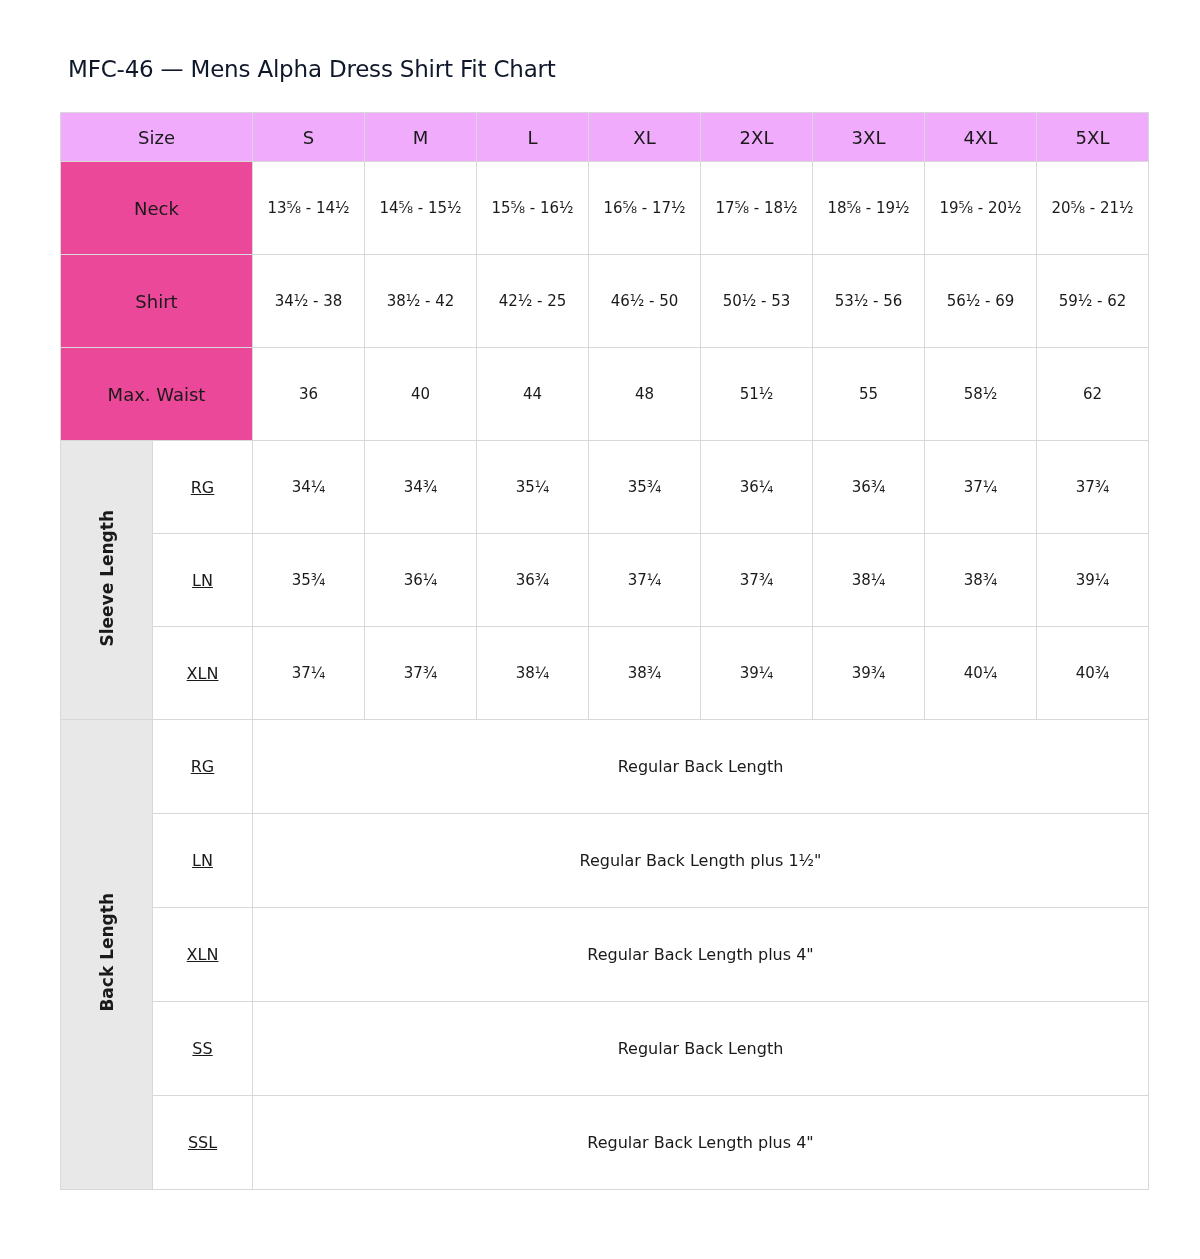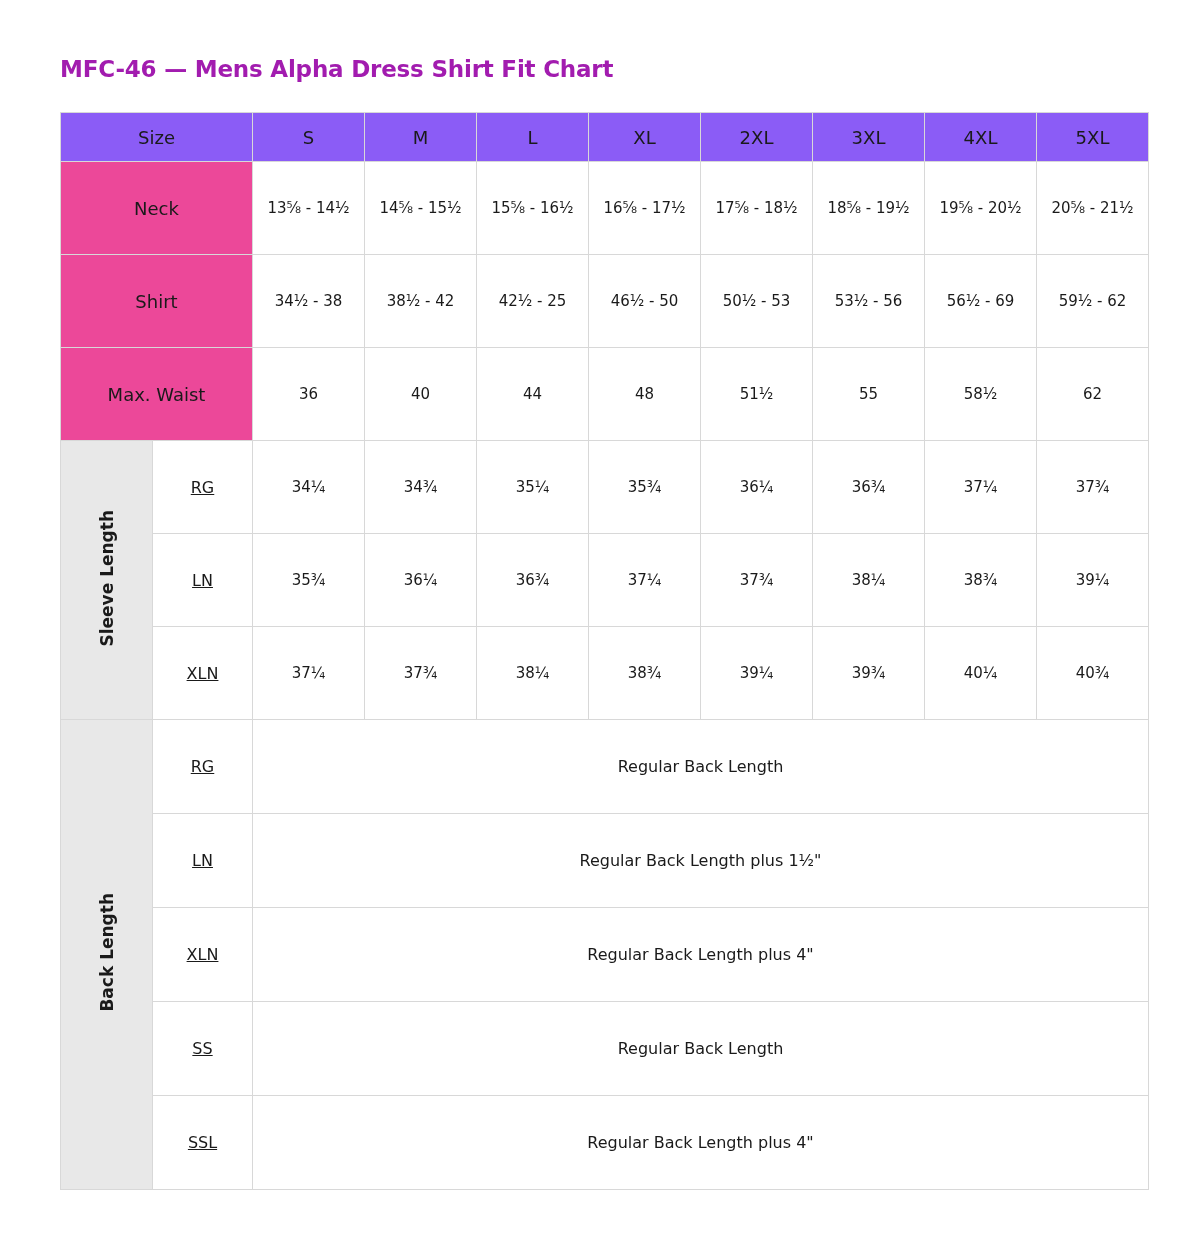--- a/index.html
+++ b/index.html
@@ -14,42 +14,42 @@
     color: #1a1a1a;
     position: relative;
     overflow: hidden;
   }
   .page {
     padding: 56px 60px 0 60px;
     box-sizing: border-box;
   }
   .title {
     font-size: 23px;
-    font-weight: bold;
+    font-weight: normal;
     letter-spacing: -0.2px;
-    margin: 0 0 30px 0;
-    color: #a21caf;
+    margin: 0 0 30px 8px;
+    color: #0f172a;
   }
   table.fit-chart {
     border-collapse: collapse;
     width: 1080px;
     table-layout: fixed;
     font-size: 15px;
   }
   table.fit-chart td,
   table.fit-chart th {
     border: 1px solid #d8d8d8;
     text-align: center;
     vertical-align: middle;
     padding: 0;
     font-weight: normal;
     color: #1a1a1a;
   }
   .hdr {
-    background: #8b5cf6;
+    background: #f0abfc;
     font-weight: bold;
     font-size: 18px;
     height: 48px;
   }
   .rowlabel {
     background: #ec4899;
     font-weight: bold;
     font-size: 18px;
   }
   .grouplabel {

